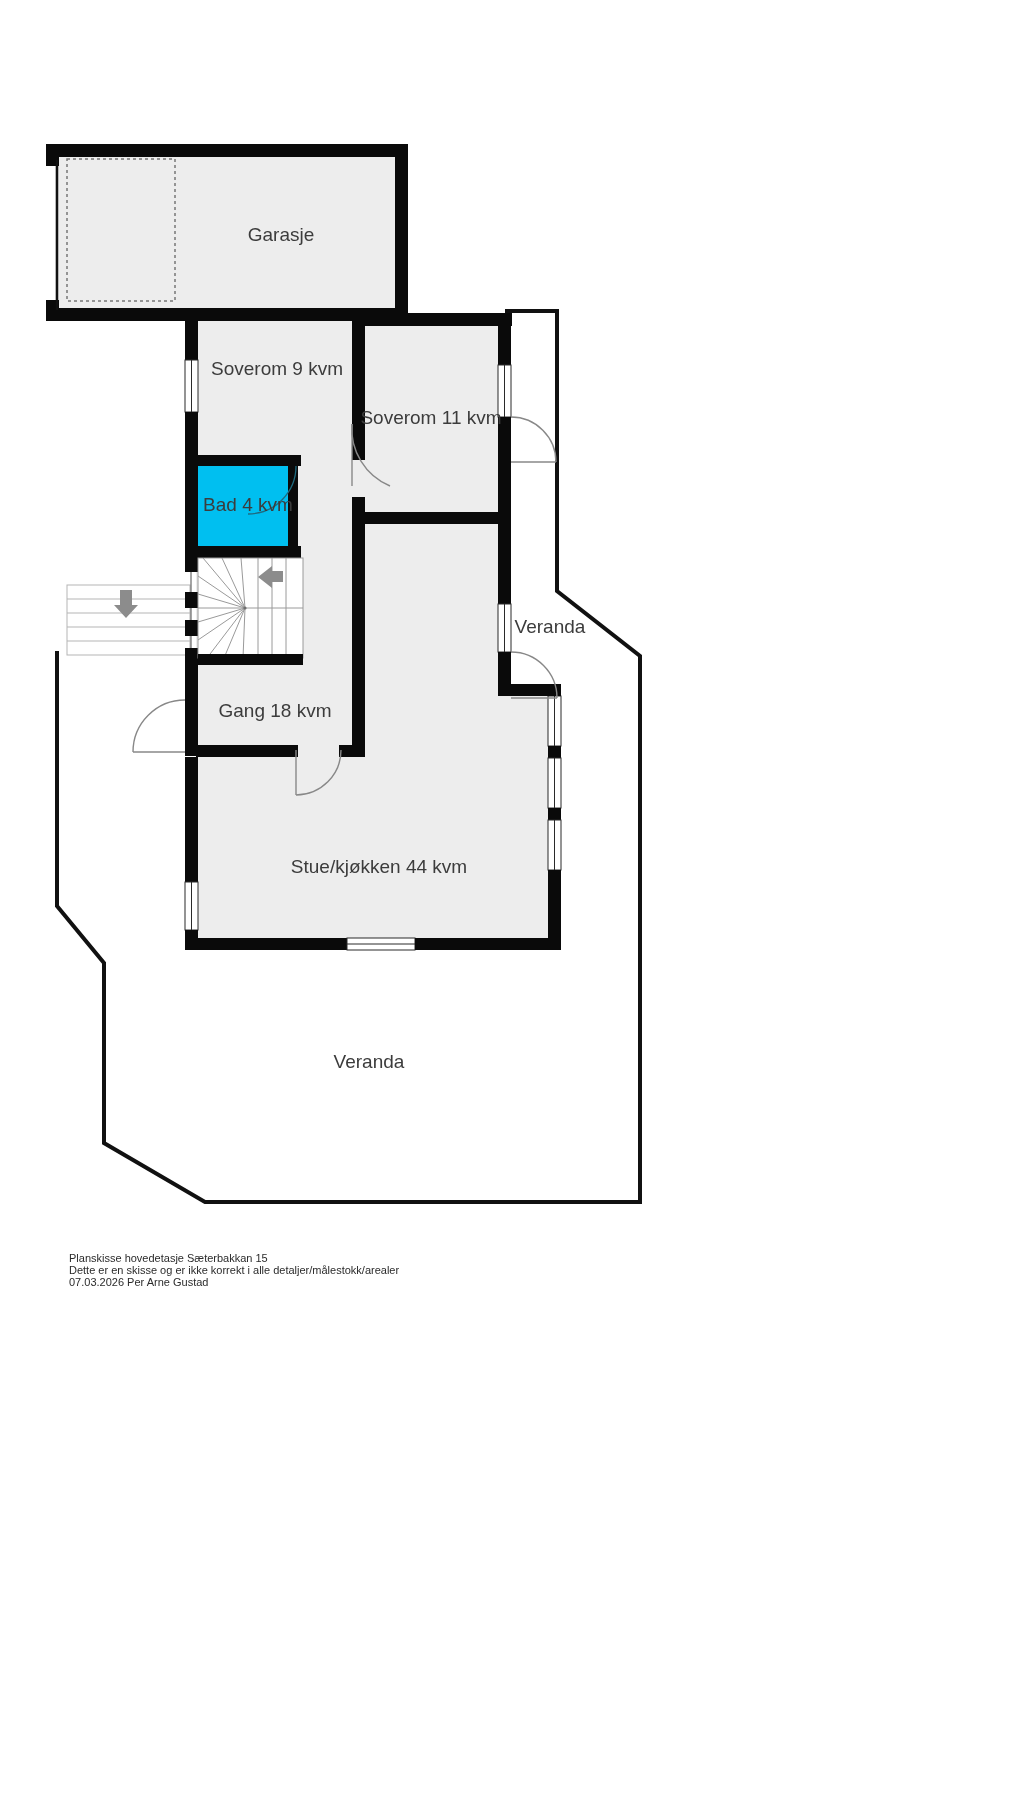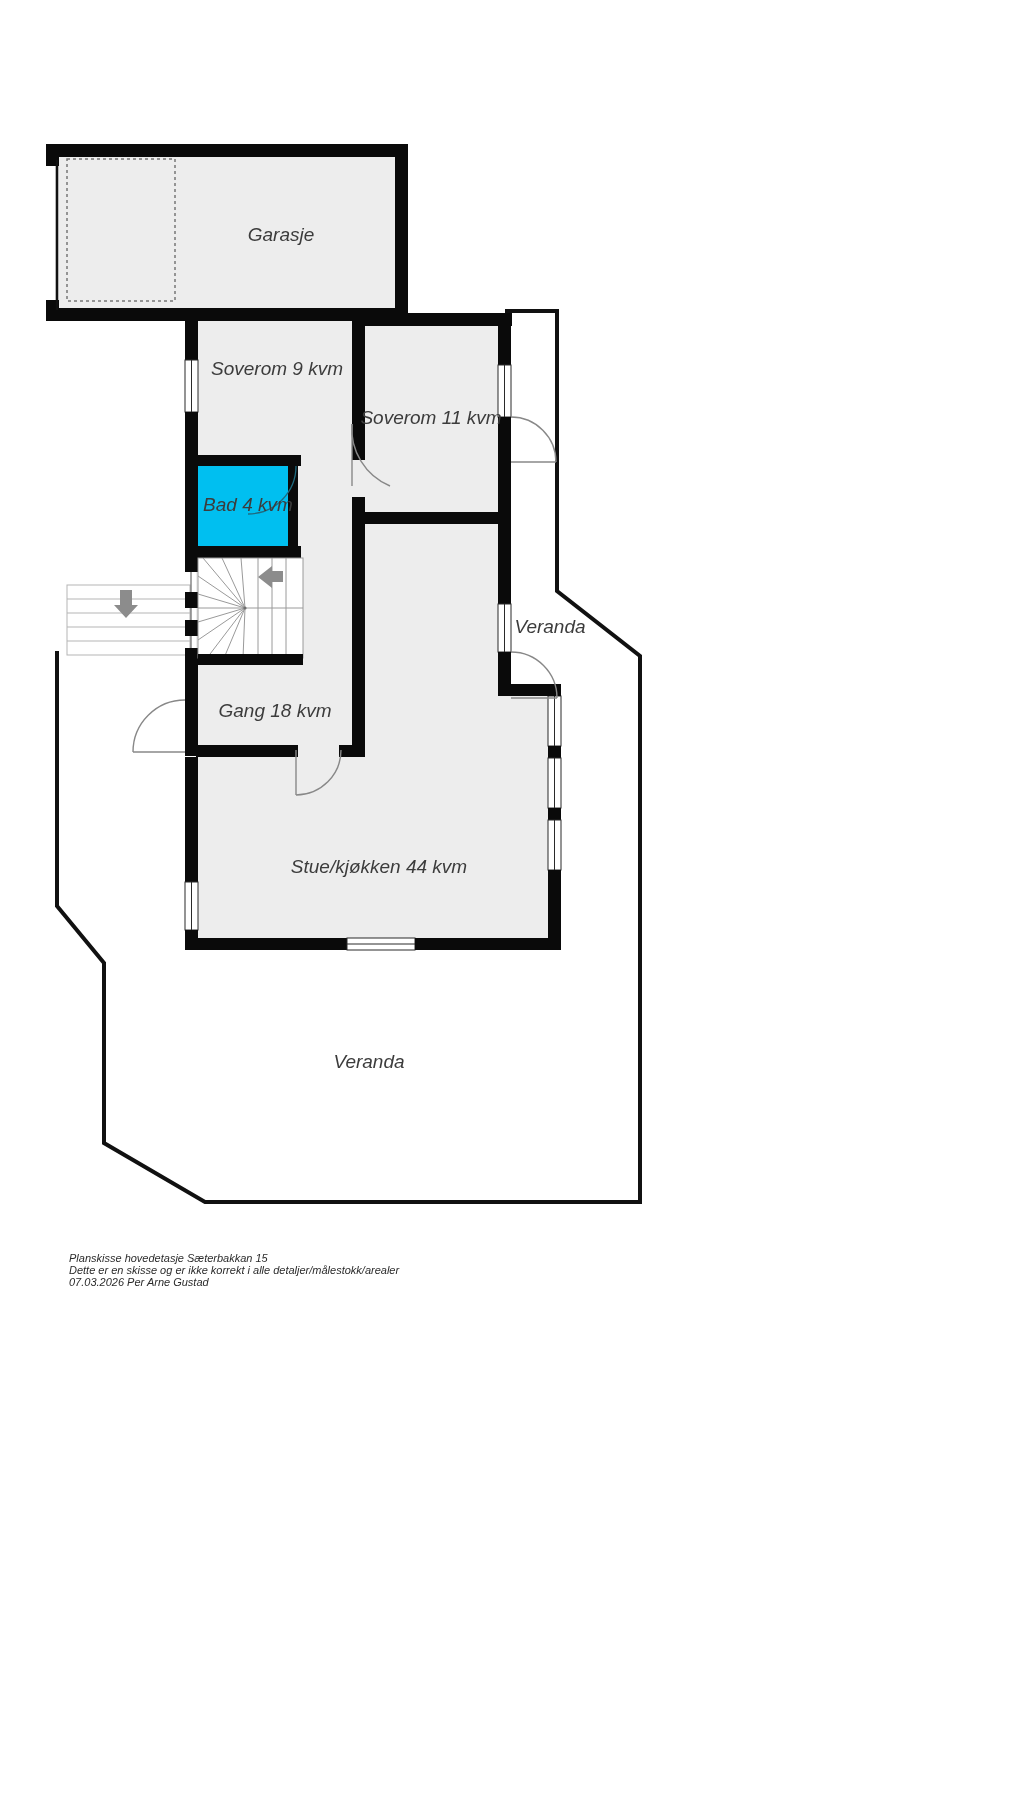--- a/index.html
+++ b/index.html
@@ -14,21 +14,20 @@
     color: #3a3a3a;
     position: relative;
     overflow: hidden;
   }
   #plan-root {
     position: absolute;
     left: 0;
     top: 0;
     width: 1013px;
     height: 1800px;
-    font-style: italic;
   }
   svg#floorplan {
     display: block;
     width: 1013px;
     height: 1800px;
   }
   .room-label {
     font-family: "Liberation Sans", sans-serif;
     font-size: 19px;
     fill: #3c3c3c;

